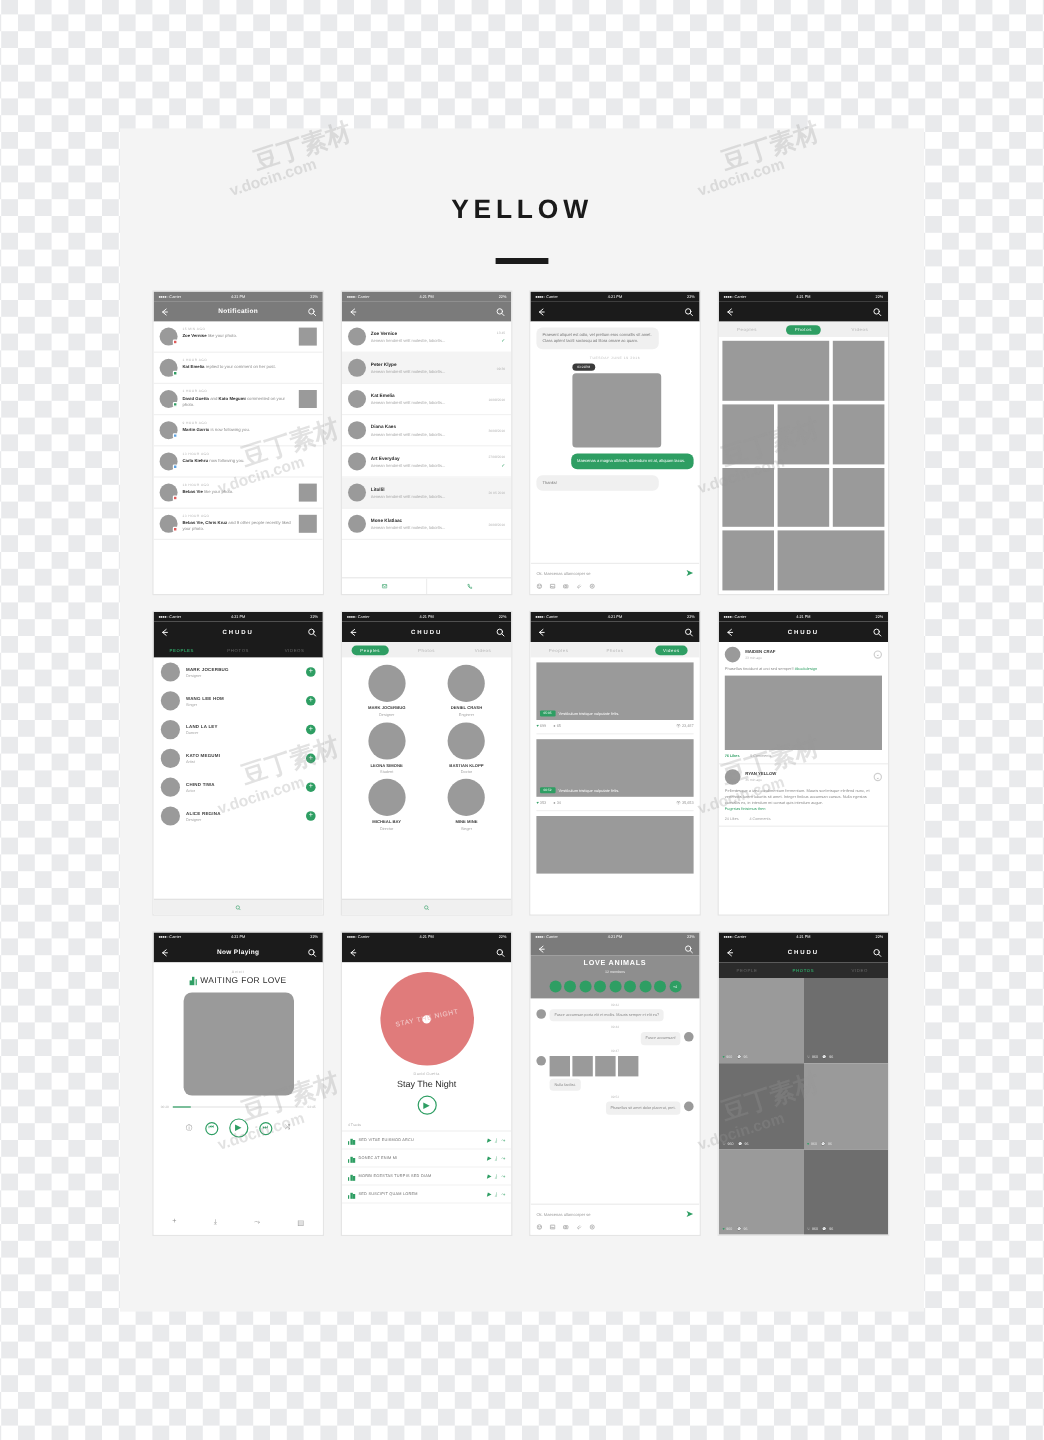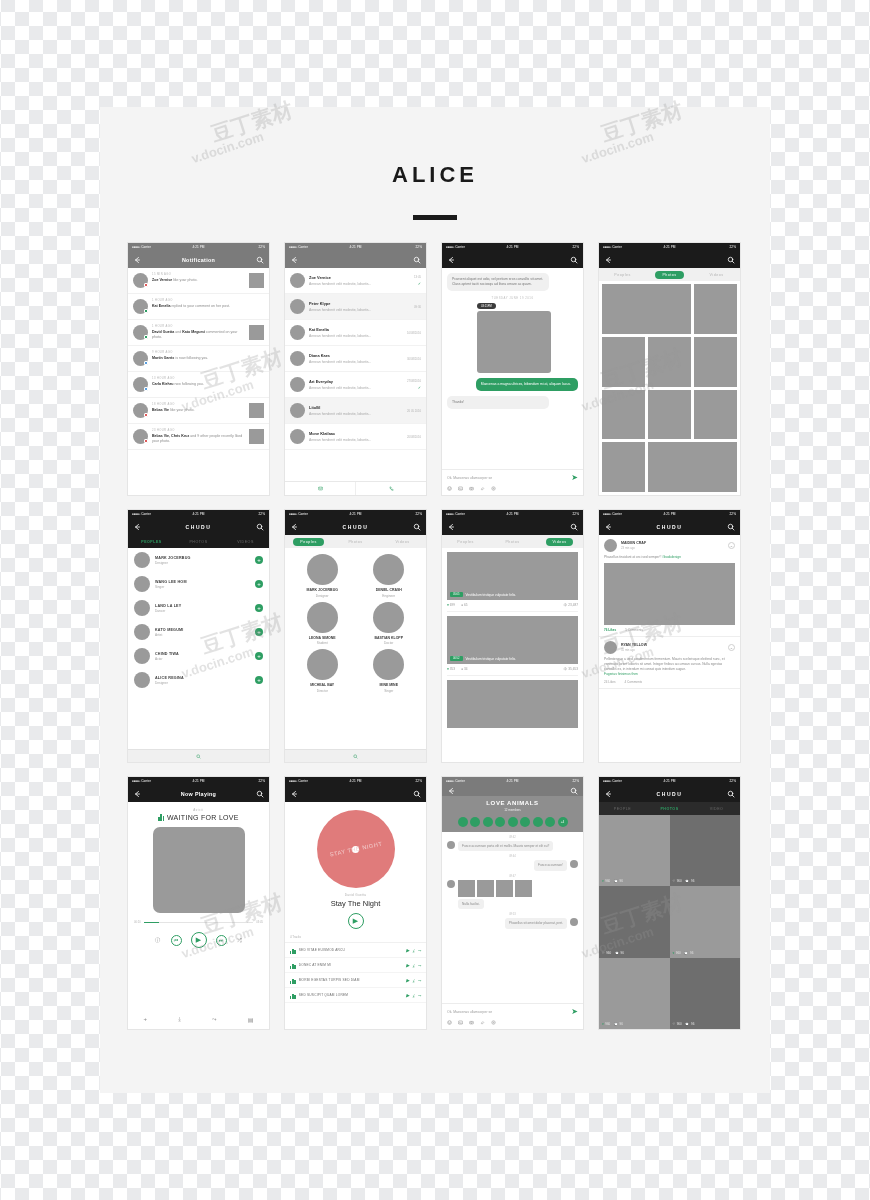--- a/index.html
+++ b/index.html
@@ -203,21 +203,21 @@
   .dgrid{display:grid;grid-template-columns:1fr 1fr;grid-template-rows:repeat(3,1fr);height:100%}
   .dcell{position:relative;display:flex;align-items:flex-end;padding:3px;gap:4px;font-size:3px;color:#e2e2e2}
   .dcell .st{display:flex;align-items:center;gap:1.5px}
   .dcell .fill{color:#2e9e63}
   .watermark{position:absolute;color:rgba(150,150,150,.28);font-weight:bold;pointer-events:none;user-select:none;white-space:nowrap}
 </style>
 </head>
 <body>
 
 <div class="sheet">
-  <div class="title">ALICE</div>
+  <div class="title">YELLOW</div>
   <div class="title-rule"></div>
 
   <div class="grid">
 
     <div class="phone">
       <div class="status">
         <div class="st-l">
             <span class="dots">●●●●○</span>
             <span>Carrier</span>
           </div>

